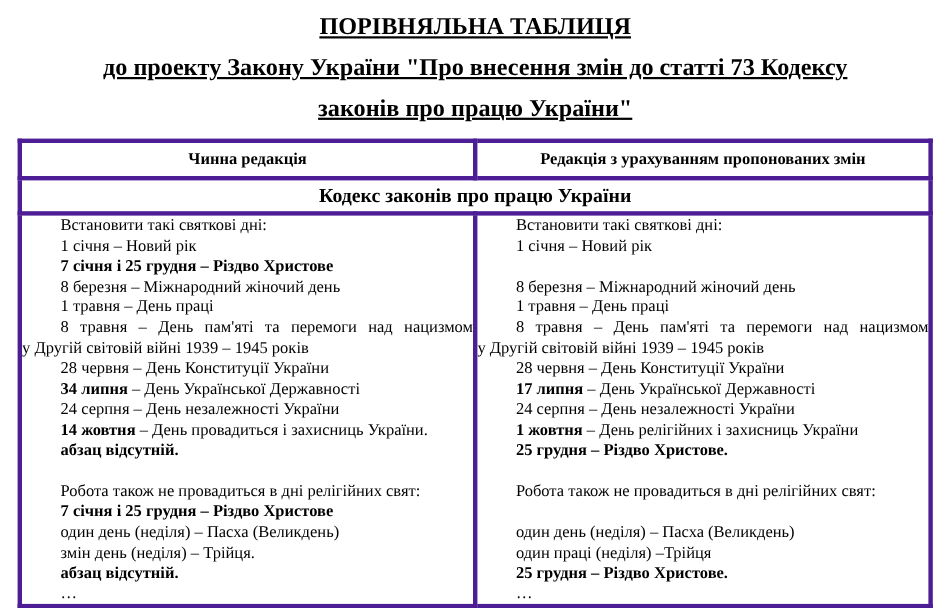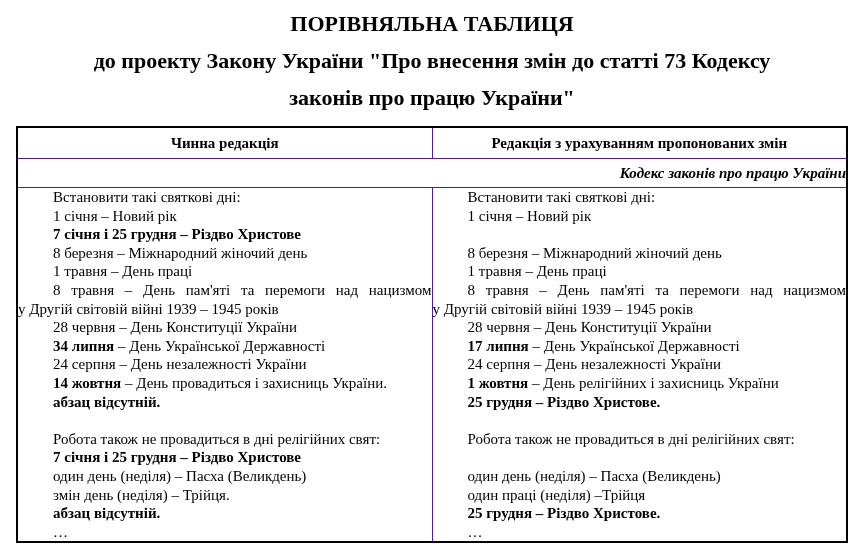--- a/index.html
+++ b/index.html
@@ -8,54 +8,54 @@
     background: #ffffff;
     width: 864px;
     height: 553px;
     overflow: hidden;
     font-family: "Liberation Serif", "DejaVu Serif", serif;
     color: #000000;
   }
   .title-block {
     margin-top: 5px;
     text-align: center;
+    text-decoration: underline;
   }
   .title-line {
     font-weight: bold;
     font-size: 22px;
     line-height: 37px;
     white-space: nowrap;
   }
   table.comparison-table {
     width: 832px;
     margin: 10px auto 0 auto;
     border-collapse: collapse;
     border: 2px solid #000000;
     table-layout: fixed;
   }
   table.comparison-table th,
   table.comparison-table td {
-    border: 1px solid #4c1d95;
+    border: 4px solid #4c1d95;
     padding: 0;
   }
   th.col-header {
     width: 50%;
     height: 30px;
     font-size: 15px;
     font-weight: bold;
     text-align: center;
     vertical-align: middle;
   }
   td.section-header-cell {
     height: 28px;
-    font-size: 15px;
+    font-size: 18px;
     font-weight: bold;
-    text-align: right;
+    text-align: center;
     vertical-align: middle;
-    font-style: italic;
   }
   td.body-cell {
     vertical-align: top;
     padding: 4px 3px 2px 3px;
     font-size: 15px;
     height: 351px;
   }
   .line {
     line-height: 18.6px;
     text-indent: 35px;

